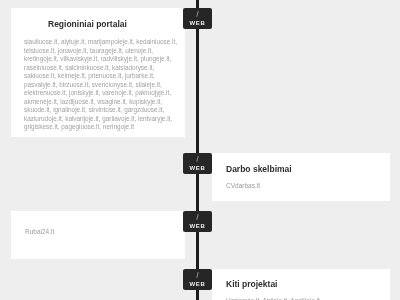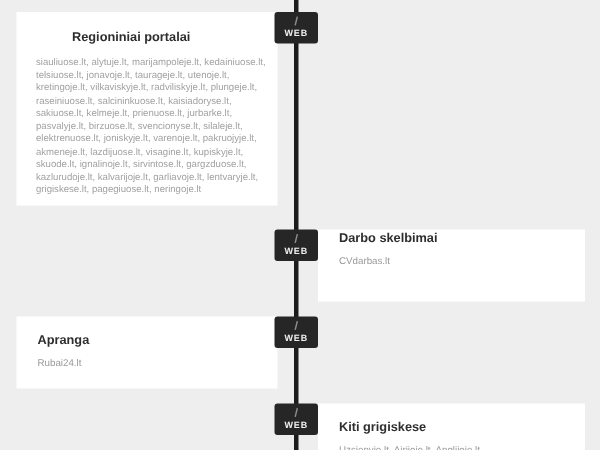--- a/index.html
+++ b/index.html
@@ -93,21 +93,21 @@
   }
   #card-portals {
     top: 8px;
     height: 129px;
     padding: 11px 0 0 13px;
   }
   #card-portals .card-title { margin-bottom: 8px; margin-left: 24px; }
   #card-jobs {
     top: 153px;
     height: 48px;
-    padding: 0 0 0 14px;
+    padding: 11px 0 0 14px;
   }
   #card-jobs .card-sub { margin-top: 6px; }
   #card-clothing {
     top: 211px;
     height: 48px;
     padding: 10px 0 0 14px;
   }
   #card-clothing .card-sub { margin-top: 6px; }
   #card-other {
     top: 269px;
@@ -149,30 +149,29 @@
   <div class="card right" id="card-jobs">
     <div class="card-title">Darbo skelbimai</div>
     <div class="card-sub">CVdarbas.lt</div>
   </div>
   <div class="badge" id="badge-jobs">
     <span class="badge-mark"></span>
     <span class="badge-label">WEB</span>
   </div>
 
   <div class="card left" id="card-clothing">
-    <div class="card-title">Apranga</div>
     <div class="card-sub">Rubai24.lt</div>
   </div>
   <div class="badge" id="badge-clothing">
     <span class="badge-mark"></span>
     <span class="badge-label">WEB</span>
   </div>
 
   <div class="card right" id="card-other">
-    <div class="card-title">Kiti grigiskese</div>
+    <div class="card-title">Kiti projektai</div>
     <div class="card-sub">Uzsienyje.lt, Airijoje.lt, Anglijoje.lt,</div>
   </div>
   <div class="badge" id="badge-other">
     <span class="badge-mark"></span>
     <span class="badge-label">WEB</span>
   </div>
 
 </div>
 
 </body></html>

